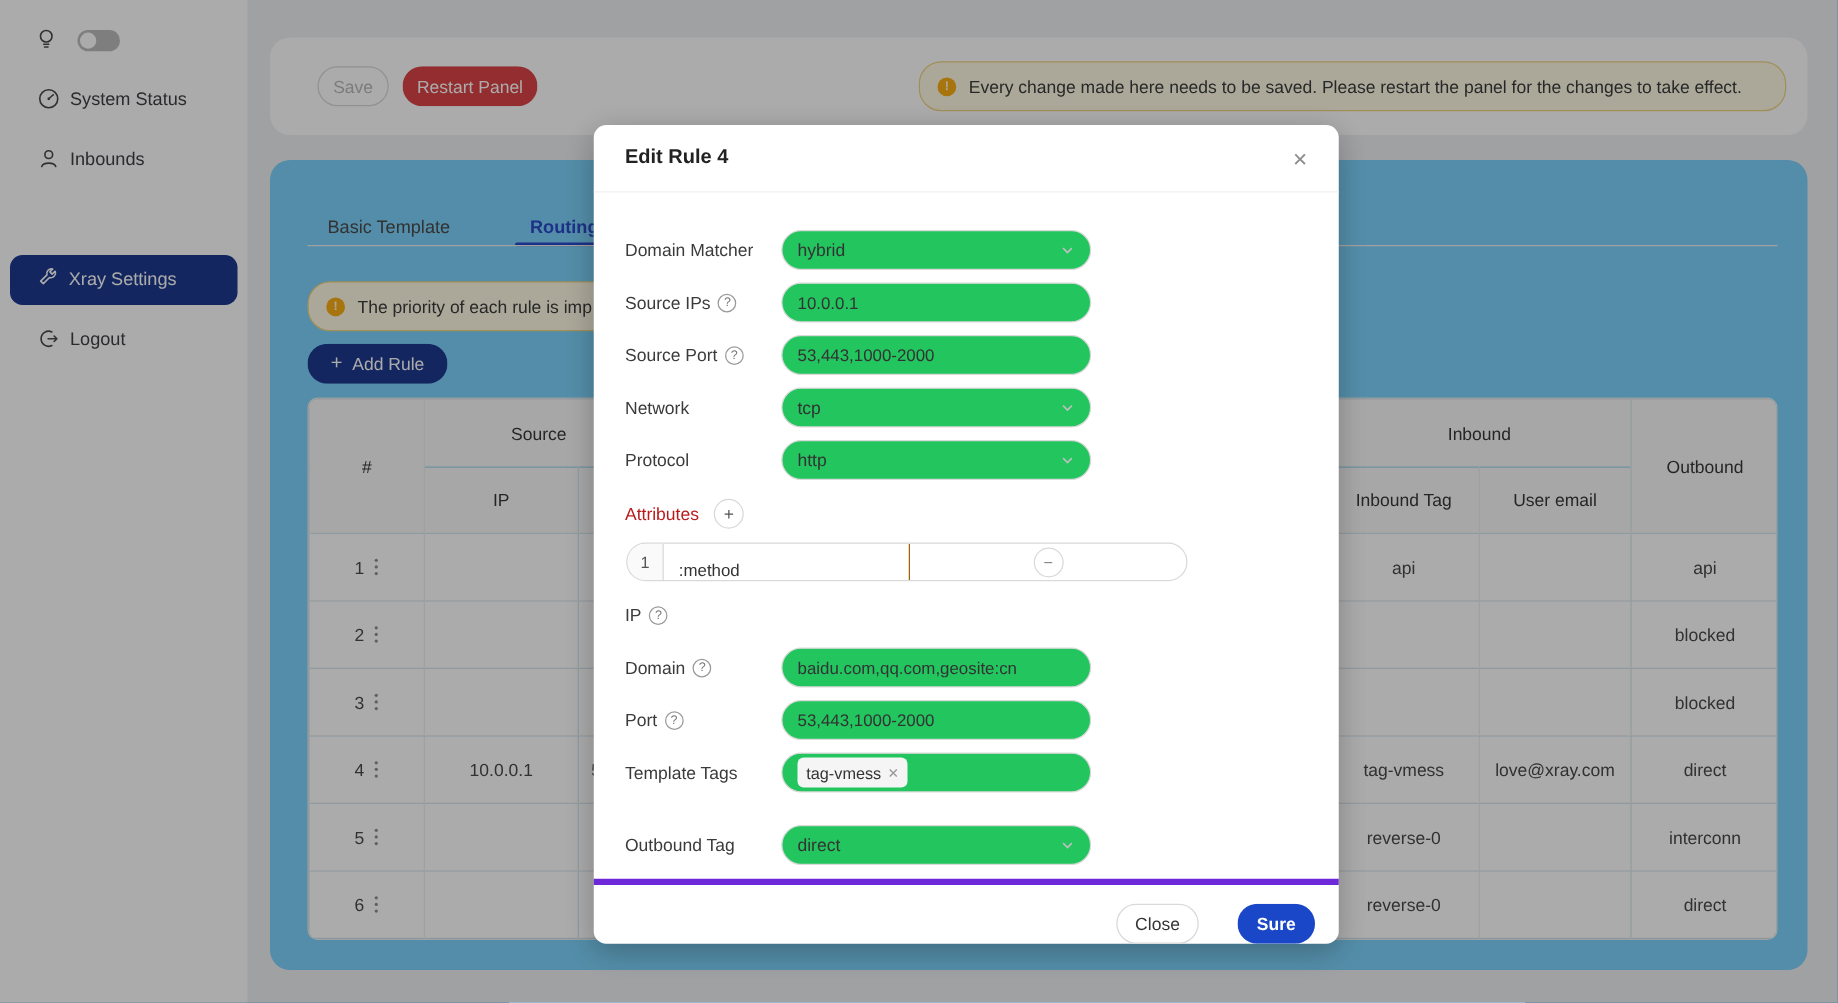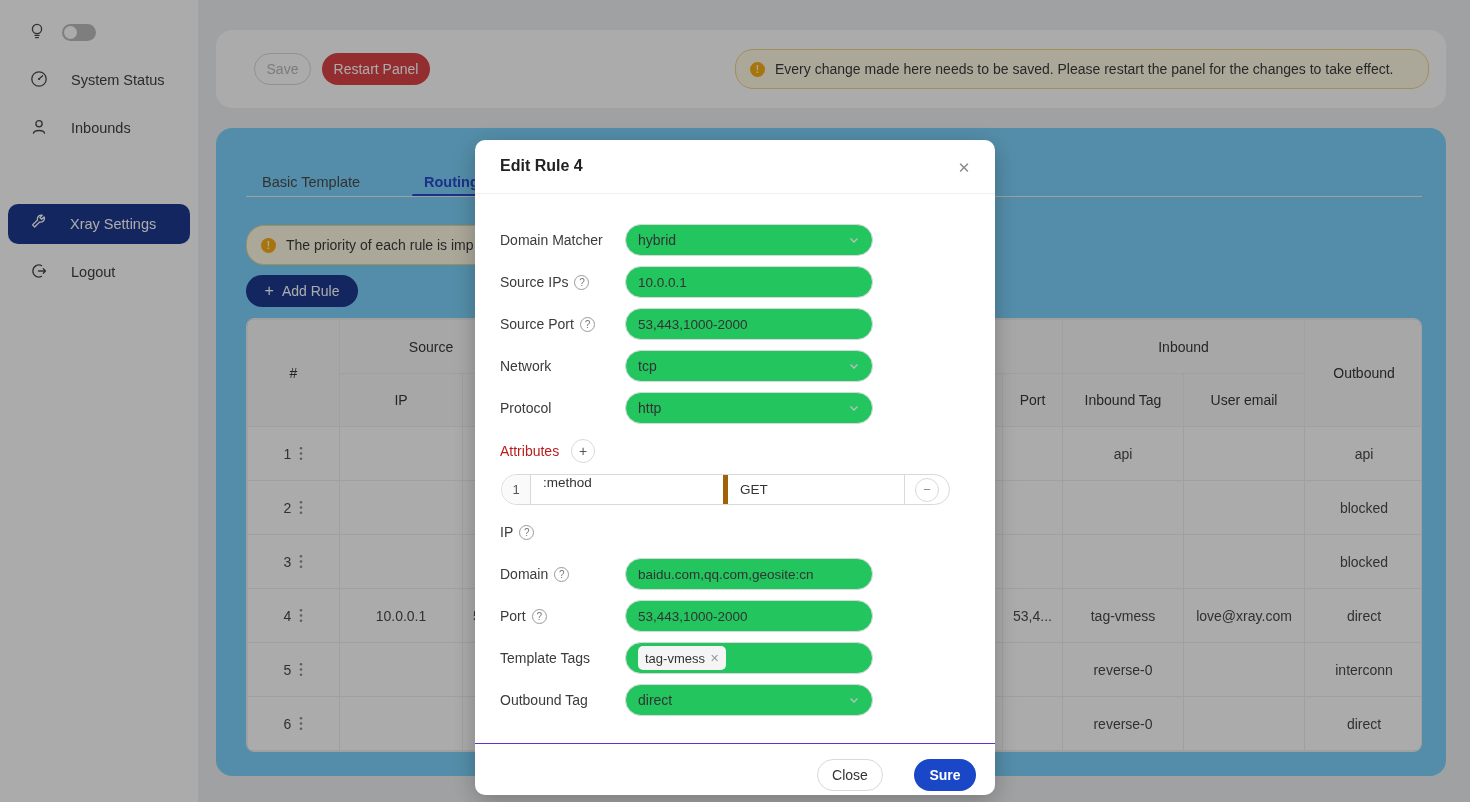--- a/index.html
+++ b/index.html
@@ -8,21 +8,21 @@
     font-family:"Liberation Sans","DejaVu Sans",sans-serif;
     font-size:14px; color:#333; background:#eef0f2;
     position:relative;
   }
   
   .sidebar { position:absolute; left:0; top:0; width:198px; height:802px; background:#fff; }
   .theme-row { position:absolute; left:28px; top:22px; display:flex; align-items:center; gap:16px; }
   .toggle { width:34px; height:17px; border-radius:9px; background:#bdbdbd; position:relative; cursor:pointer; }
   .toggle .knob { position:absolute; left:2px; top:2px; width:13px; height:13px; border-radius:50%; background:#fff; }
   .side-item { position:absolute; left:8px; width:182px; height:40px; border-radius:10px;
-    display:flex; align-items:center; gap:23px; padding-left:22px; color:#3f3f46; cursor:pointer; }
+    display:flex; align-items:center; gap:8px; padding-left:22px; color:#3f3f46; cursor:pointer; }
   .side-item .lbl { font-size:14.5px; }
   .side-item.active { background:#1d3a8e; color:#fff; }
   .side-item svg { flex:0 0 auto; }
   
   .top-card { position:absolute; left:216px; top:30px; width:1230px; height:78px; background:#fff; border-radius:16px; }
   .main-card { position:absolute; left:216px; top:128px; width:1230px; height:648px; background:#7dd3fc; border-radius:16px; }
   
   .btn { display:inline-flex; align-items:center; justify-content:center; height:32px;
     border-radius:16px; border:1px solid transparent; font-size:14px; cursor:pointer; white-space:nowrap; }
   .btn-disabled { position:absolute; left:38px; top:23px; width:57px; background:#fff; border-color:#d9d9d9; color:#b9b9b9; cursor:not-allowed; }
@@ -48,52 +48,52 @@
   table { border-collapse:collapse; table-layout:fixed; width:1176px; font-size:14px; color:#4a4a4a; }
   th,td { border:1px solid #efefef; text-align:center; overflow:hidden; white-space:nowrap; }
   thead th { background:#fafafa; font-weight:500; color:#383838; }
   thead tr.gr th { height:54px; }
   thead tr.sub th { height:53px; }
   tbody td { height:54px; background:#fff; }
   .numcell { display:flex; align-items:center; justify-content:center; gap:8px; }
   .kebab { cursor:grab; display:inline-flex; }
   
   .mask { position:fixed; inset:0; background:rgba(0,0,0,0.33); z-index:10; }
-  .modal { position:fixed; left:475px; top:100px; width:520px; height:655px; background:#fff;
-    border-radius:10px; z-index:20; box-shadow:0 6px 24px rgba(0,0,0,0.25);margin-top:40px; }
+  .modal { position:fixed; left:475px; top:100px; width:596px; height:655px; background:#fff;
+    border-radius:10px; z-index:20; box-shadow:0 6px 24px rgba(0,0,0,0.25); }
   .modal-header { position:absolute; left:0; top:0; width:100%; height:54px; border-bottom:1px solid #f0f0f0; }
   .modal-title { position:absolute; left:25px; top:17px; font-size:16px; font-weight:700; color:#222; }
   .modal-x { position:absolute; right:20px; top:17px; width:22px; height:22px; color:#8c8c8c; font-size:15px;
     display:flex; align-items:center; justify-content:center; cursor:pointer; }
   .f { position:absolute; left:25px; height:32px; display:flex; align-items:center; }
   .flabel { width:125px; display:flex; align-items:center; gap:6px; color:#3b3b3b; }
   .help { width:15px; height:15px; border-radius:50%; border:1px solid #9a9a9a; color:#777; font-size:10px;
     display:inline-flex; align-items:center; justify-content:center; flex:0 0 auto; }
   .ctl { width:248px; height:32px; border:1px solid #d9d9d9; border-radius:16px; background:#22c55e;
     display:flex; align-items:center; padding:0 12px; position:relative; }
   .ctl input { border:none; outline:none; width:100%; font-size:13.5px; color:#333; background:transparent;
     font-family:"Liberation Sans","DejaVu Sans",sans-serif; }
   .sel { cursor:pointer; justify-content:space-between; }
   .sel .selval { font-size:14px; color:#333; }
   .plusbtn { width:24px; height:24px; border-radius:50%; border:1px solid #d9d9d9; background:#fff; color:#555;
     font-size:14px; display:flex; align-items:center; justify-content:center; cursor:pointer; margin-left:12px; }
   .attr-row { position:absolute; left:26px; top:334px; width:449px; height:31px; border:1px solid #d9d9d9;
     border-radius:16px; display:flex; overflow:hidden; }
   .attr-idx { width:29px; background:#fafafa; border-right:1px solid #d9d9d9; display:flex; align-items:center;
     justify-content:center; color:#555; font-size:13px; }
-  .attr-k { width:197px; border-right:5px solid #a16207; display:flex; align-items:flex-start; padding:0 12px; }
+  .attr-k { width:197px; border-right:1px solid #a16207; display:flex; align-items:flex-end; padding:0 12px; }
   .attr-v { width:177px; border-right:1px solid #d9d9d9; display:flex; align-items:center; padding:0 12px; }
   .attr-k input,.attr-v input { border:none; outline:none; width:100%; font-size:13.5px; color:#333; }
   .attr-end { flex:1; display:flex; align-items:center; justify-content:center; }
   .minusbtn { width:24px; height:24px; border-radius:50%; border:1px solid #d9d9d9; background:#fff; color:#888;
     font-size:13px; display:flex; align-items:center; justify-content:center; cursor:pointer; }
   .chip { height:24px; background:#f5f5f5; border-radius:5px; padding:0 7px; display:inline-flex; align-items:center;
     gap:5px; font-size:13px; color:#333; }
   .chip .x { color:#999; font-size:11px; cursor:pointer; }
-  .modal-footer { position:absolute; left:0; top:603px; width:100%; height:52px; border-top:1px solid #6d28d9; }
+  .modal-footer { position:absolute; left:0; top:603px; width:100%; height:52px; border-top:5px solid #6d28d9; }
   .btn-close { position:absolute; right:112px; top:15px; width:66px; background:#fff; border-color:#d9d9d9; color:#333; }
   .btn-sure { position:absolute; right:19px; top:15px; width:62px; background:#1a47c7; color:#fff; font-weight:600; }
   .chev { display:inline-flex; }
 </style>
 </head>
 <body>
 
 <aside class="sidebar">
   <div class="theme-row">
     <span>
@@ -408,23 +408,20 @@
   <div class="f" style="top:295px">
     <span style="color:#b91c1c">Attributes</span>
     <button class="plusbtn">+</button>
   </div>
 
   <div class="attr-row">
     <span class="attr-idx">1</span>
     <span class="attr-k">
         <input value=":method" style="">
       </span>
-    <span class="attr-v">
-        <input value="GET" style="">
-      </span>
     <span class="attr-end">
       <button class="minusbtn">−</button>
     </span>
   </div>
 
   <div class="f" style="top:376px">
     <span class="flabel">
         <span>IP</span>
         <span class="help">?</span>
       </span>
@@ -455,21 +452,21 @@
         <span>Template Tags</span>
       </span>
     <div class="ctl">
       <span class="chip">
         <span>tag-vmess</span>
         <span class="x">✕</span>
       </span>
     </div>
   </div>
 
-  <div class="f" style="top:544px">
+  <div class="f" style="top:560px">
     <span class="flabel">
         <span>Outbound Tag</span>
       </span>
     <div class="ctl sel">
       <span class="selval">direct</span>
       <span class="chev">
           <svg width="12" height="12" viewBox="0 0 12 12">
             <path d="M2.5 4.5L6 8l3.5-3.5" fill="none" stroke="#bfbfbf" stroke-width="1.3"></path>
           </svg>
         </span>

